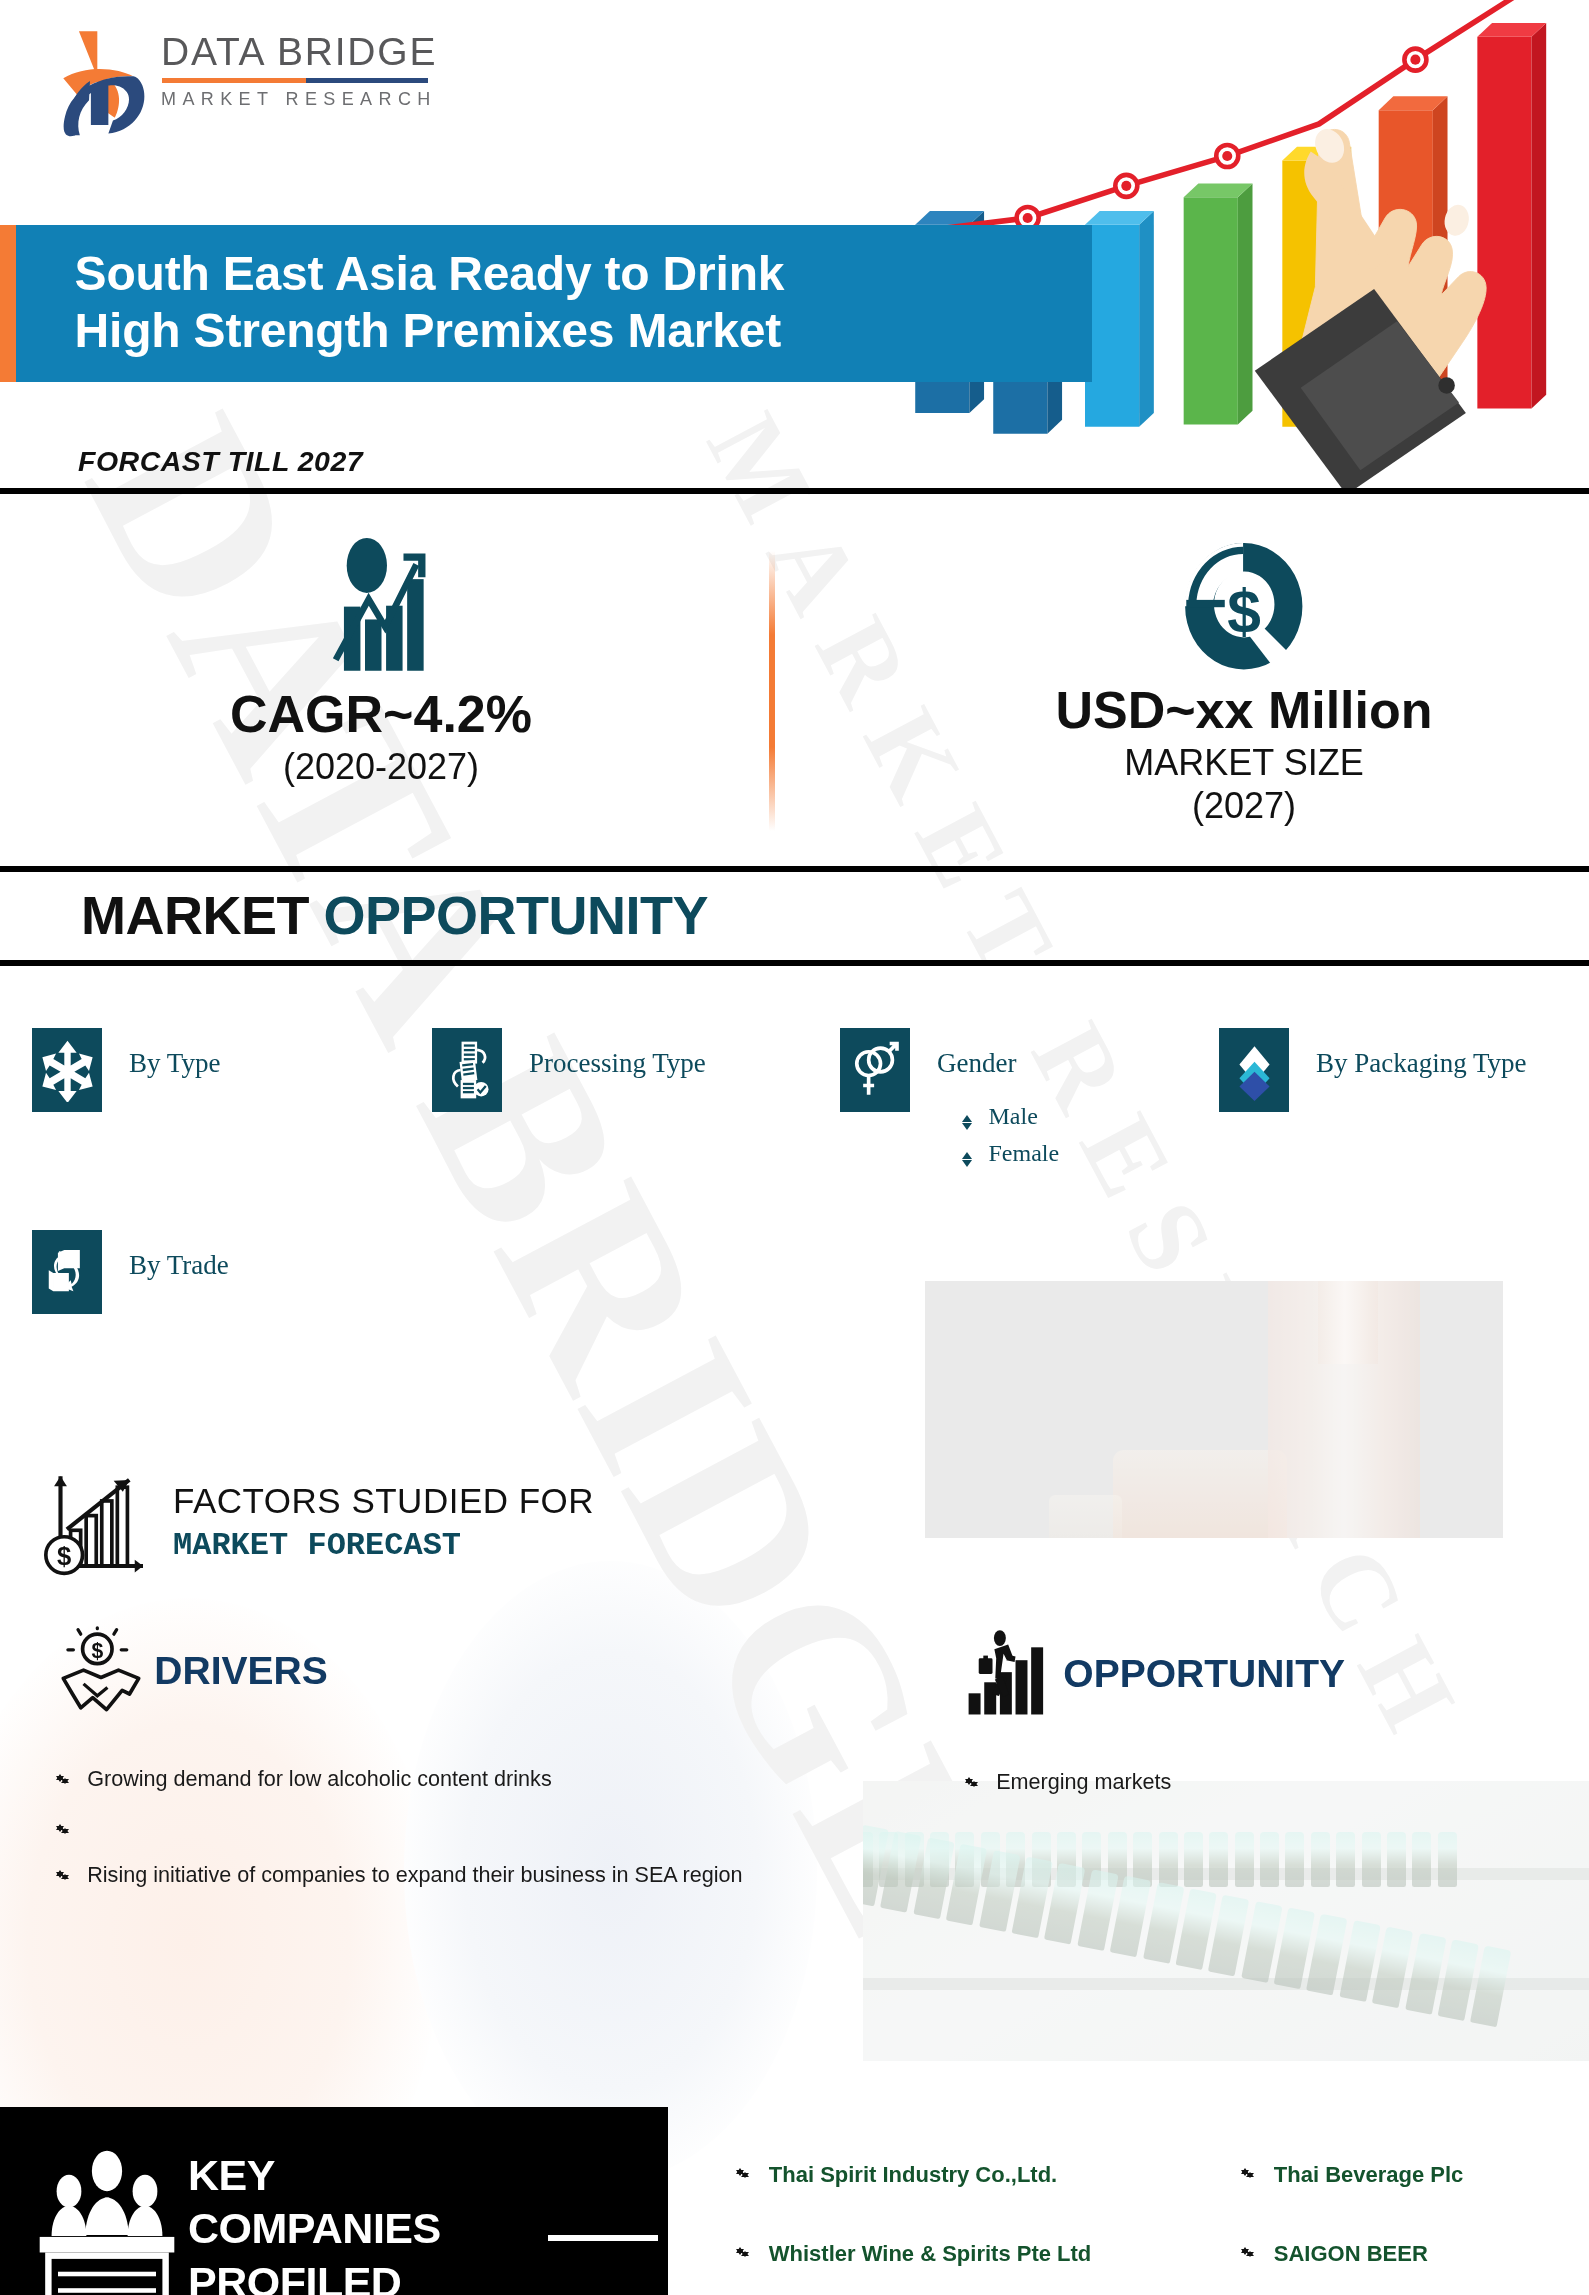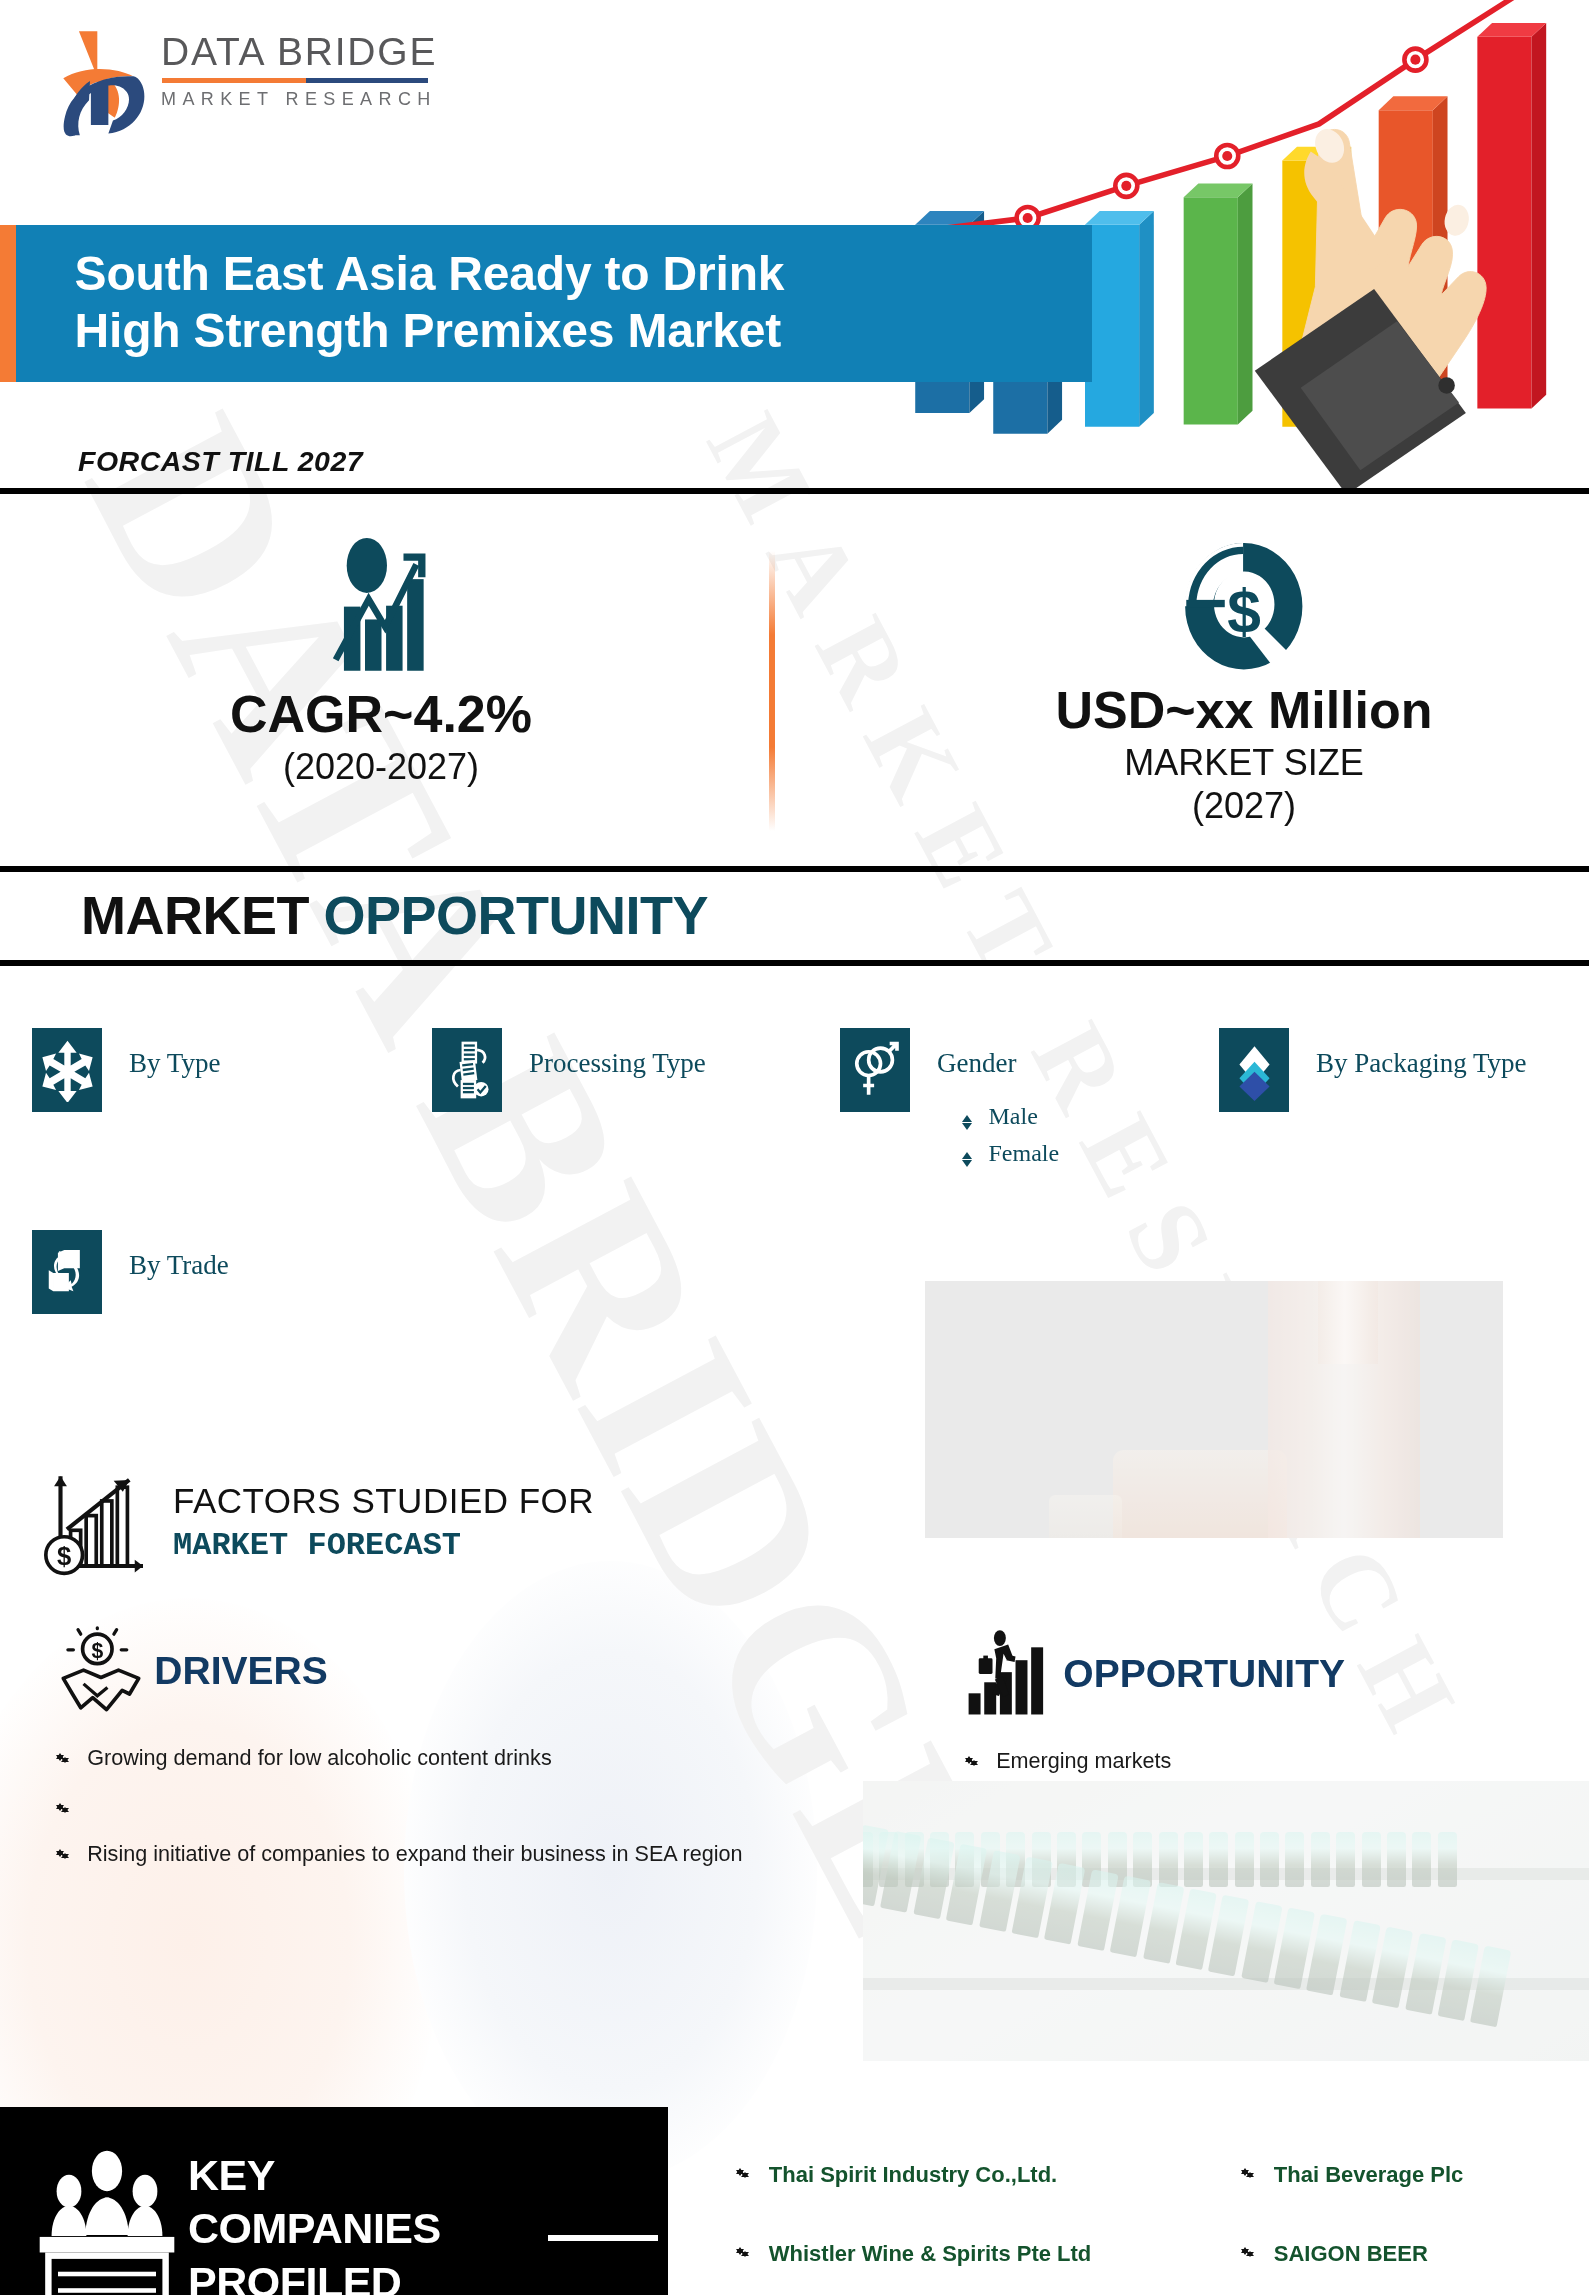--- a/index.html
+++ b/index.html
@@ -170,21 +170,21 @@
 
   
   .drivers { position:absolute; left:55px; top:1625px; width:780px; z-index:3; }
   .opp { position:absolute; left:964px; top:1628px; width:611px; z-index:3; }
   .blk-head { display:flex; align-items:center; }
   .blk-head .hicon { width:92px; height:92px; flex:0 0 auto; }
   .blk-head .htitle {
     font-size:39px; font-weight:700; letter-spacing:0px; color:#123A63;
     font-family:"Liberation Sans", sans-serif; margin-left:7.3px;
   }
-  .bullets { margin-top:26px; }
+  .bullets { margin-top:47px; }
   .bullet { display:flex; align-items:flex-start; margin-bottom:19px; }
   .bullet .bdia {
     flex:0 0 auto; width:13.8px; margin-right:18.4px; margin-top:6.4px; position:relative; height:21px;
   }
   .bullet .bdia i {
     position:absolute; width:0; height:0; border:4.1px solid transparent;
   }
   .bullet .bdia i.d1 { left:0.9px; top:0;  border-bottom:6px solid #111; }
   .bullet .bdia i.d2 { left:0.9px; top:6px; border-top:6px solid #111; }
   .bullet .bdia i.d3 { left:6px; top:3.7px; border-bottom:5px solid #111; }

